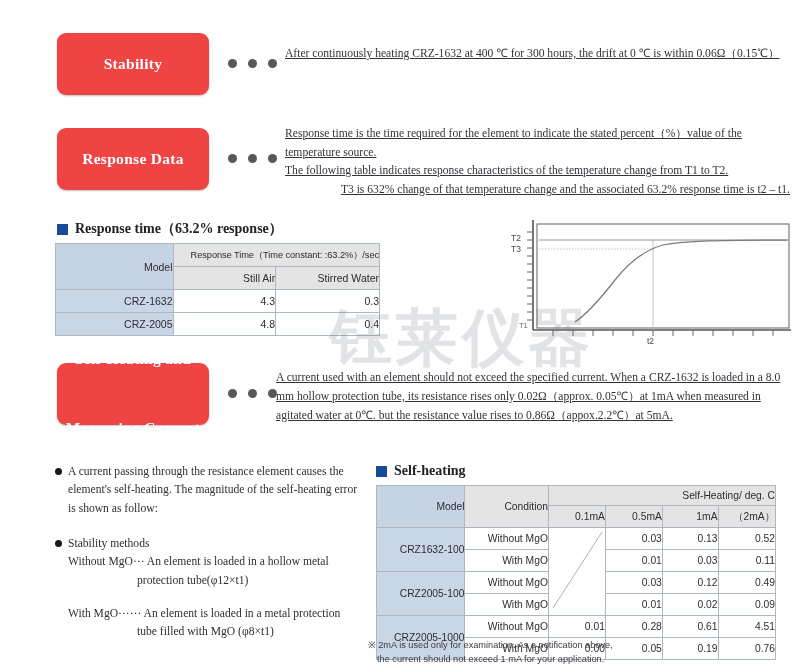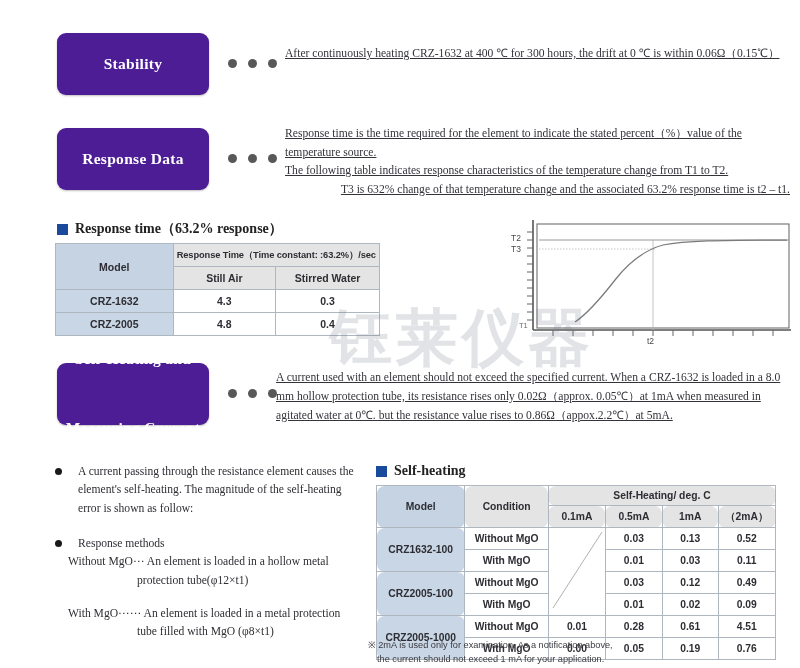--- a/index.html
+++ b/index.html
@@ -27,21 +27,21 @@
     color: rgba(120, 128, 140, 0.22);
     letter-spacing: 4px;
     white-space: nowrap;
     pointer-events: none;
     z-index: 40;
   }
 
   
   .blue-box {
     position: absolute;
-    background: #4c1d95;
+    background: #ef4444;
     border-radius: 9px;
     color: #ffffff;
     font-family: "Liberation Serif", serif;
     font-weight: 700;
     font-size: 15.5px;
     display: flex;
     align-items: center;
     justify-content: center;
     text-align: right;
     line-height: 1.35;
@@ -94,54 +94,54 @@
 
   
   table.tbl {
     position: absolute;
     border-collapse: collapse;
     font-family: "Liberation Sans", sans-serif;
     background: #ffffff;
   }
   table.tbl td, table.tbl th {
     border: 1px solid #aeb6bf;
-    text-align: center;
-    font-weight: 700;
+    text-align: right;
+    font-weight: 400;
     color: #2d2d33;
     padding: 0;
   }
   .model-h { background: #c5d3e3; }
   .gray-h  { background: #e4e4e4; }
   .model-c { background: #c9d6e5; }
 
   
   #response-table { left: 55px; top: 243px; width: 325px; }
   #response-table td { height: 22px; font-size: 10.5px; }
   #response-table .tall { height: 44px; }
   #response-table .rt-title { font-size: 9.3px; letter-spacing: -0.1px; }
   #response-table .sub { font-size: 10.5px; }
   #response-table .val { font-size: 10.5px; }
 
   
   #selfheat-table { left: 376px; top: 485px; width: 400px; }
-  #selfheat-table td { height: 21px; font-size: 10.3px; border-radius: 8px; }
+  #selfheat-table td { height: 21px; font-size: 10.3px; }
   #selfheat-table .hdr-span { height: 19px; font-size: 10.3px; }
   #selfheat-table .model-c { font-size: 10.3px; }
   .diag-cell { position: relative; overflow: hidden; }
   .diag-cell svg { position: absolute; left: 0; top: 0; }
 
   
   .bullet-block {
     position: absolute;
     font-family: "Liberation Serif", serif;
     font-size: 11.6px;
     line-height: 1.58;
     color: #2e2e34;
   }
-  .bullet-row { display: flex; gap: 16px; align-items: flex-start; }
+  .bullet-row { display: flex; gap: 6px; align-items: flex-start; }
   .bullet-dot {
     width: 7px; height: 7px; border-radius: 50%;
     background: #1a1a1a; flex: none; margin-top: 5px;
   }
   .indent-1 { padding-left: 13px; }
   .indent-2 { padding-left: 82px; }
 
   
   .chart-wrap { position: absolute; left: 505px; top: 218px; }
 
@@ -281,21 +281,21 @@
 <div class="para" style="left:276px; top:369px; width:508px;">A current used with an element should not exceed the specified current. When a CRZ-1632 is loaded in a 8.0 mm hollow protection tube, its resistance rises only 0.02Ω（approx. 0.05℃）at 1mA when measured in agitated water at 0℃. but the resistance value rises to 0.86Ω（appox.2.2℃）at 5mA.</div>
 
 <div class="bullet-block" style="left:55px; top:463px; width:310px;">
   <div class="bullet-row">
     <span class="bullet-dot"></span>
     <span>A current passing through the resistance element causes the element's self-heating. The magnitude of the self-heating error is shown as follow:</span>
   </div>
 
   <div class="bullet-row" style="margin-top:17px;">
     <span class="bullet-dot"></span>
-    <span>Response methods</span>
+    <span>Stability methods</span>
   </div>
 
   <div class="indent-1">Without MgO⋯ An element is loaded in a hollow metal</div>
   <div class="indent-2">protection tube(φ12×t1)</div>
 
   <div class="indent-1" style="margin-top:15px;">With MgO⋯⋯ An element is loaded in a metal protection</div>
   <div class="indent-2">tube filled with MgO (φ8×t1)</div>
 </div>
 
 <div class="sec-head" style="left:376px; top:463px;">

